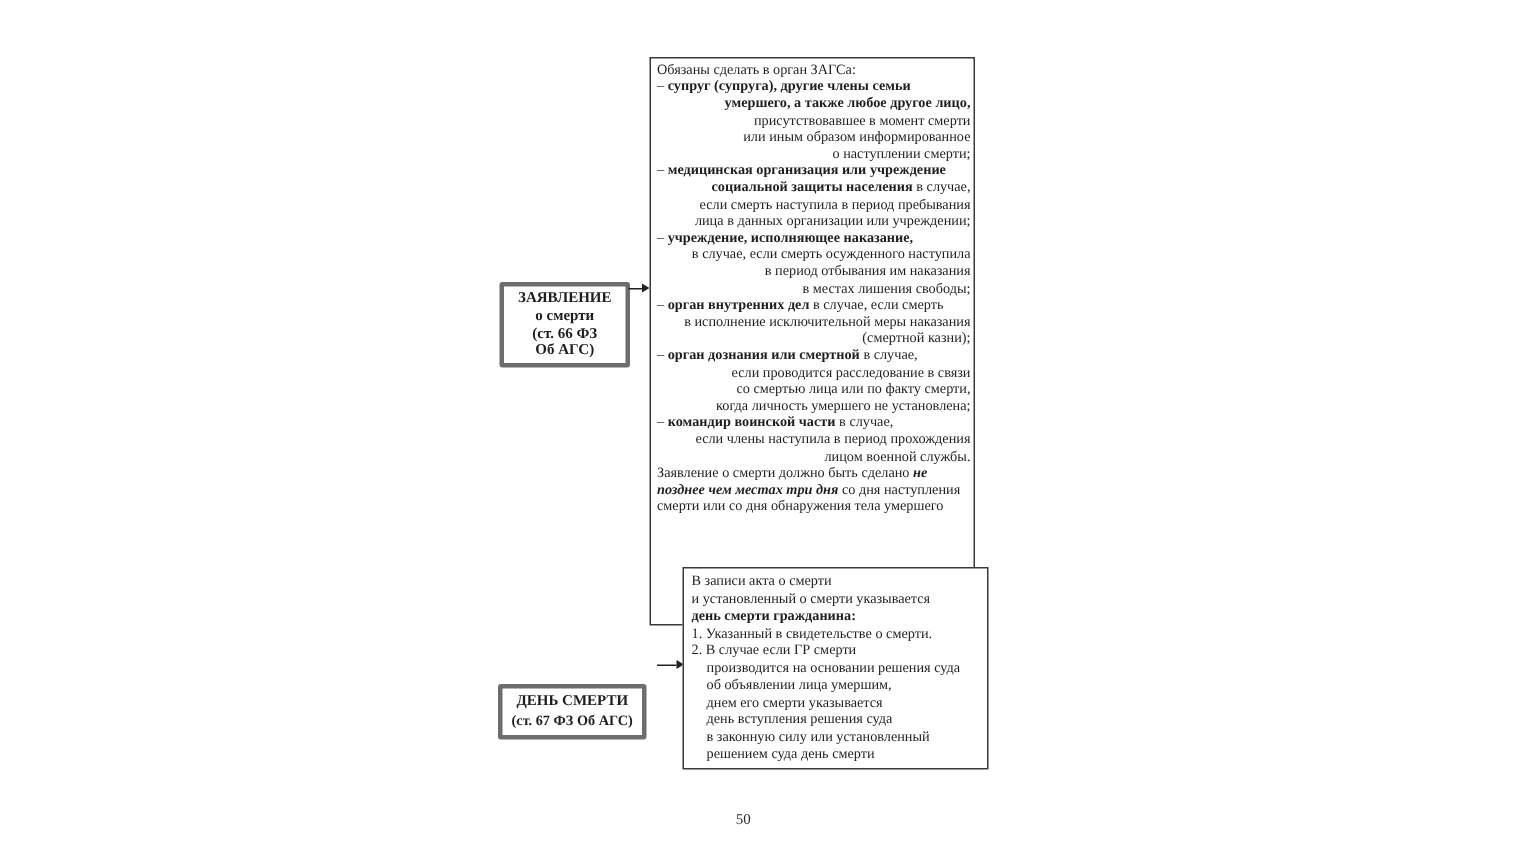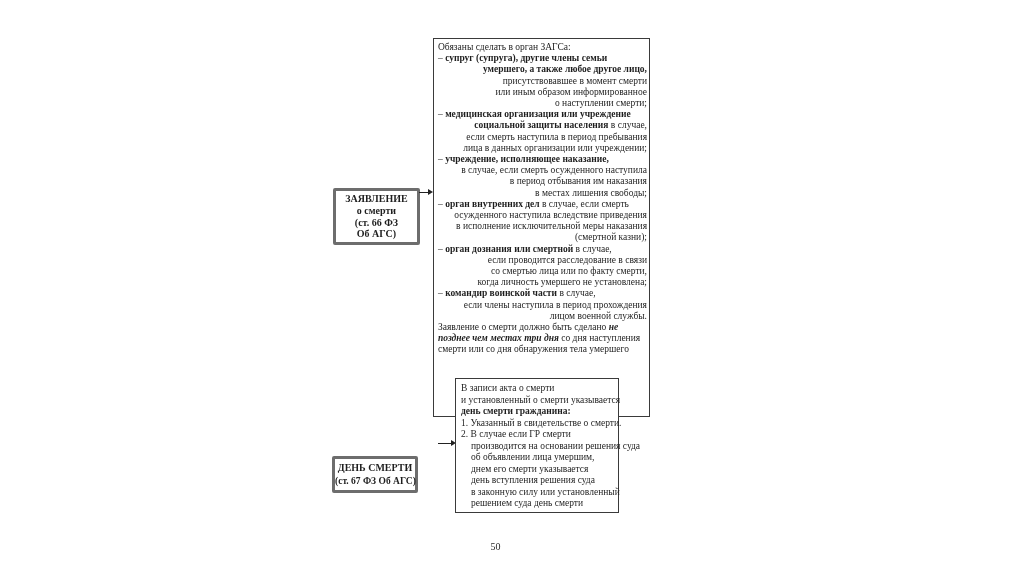--- a/index.html
+++ b/index.html
@@ -33,21 +33,21 @@
     left: 333px;
     top: 156px;
     width: 87px;
     height: 57px;
     font-size: 10px;
     line-height: 11.8px;
   }
   #node2 {
     left: 332px;
     top: 424px;
-    width: 86px;
+    width: 99px;
     height: 37px;
     font-size: 10px;
     line-height: 12.5px;
   }
   #node2 .tline:nth-child(2) { font-size: 9.5px; }
   .panel {
     position: absolute;
     border: 1px solid #3a3a3a;
     background: #ffffff;
     box-sizing: border-box;
@@ -57,21 +57,21 @@
     left: 433px;
     top: 38px;
     width: 217px;
     height: 379px;
     line-height: 11.2px;
     padding: 3px 2px 12px 4px;
   }
   #panel2 {
     left: 455px;
     top: 378px;
-    width: 164px;
+    width: 204px;
     height: 135px;
     line-height: 11.5px;
     padding: 4px 2px 0 5px;
   }
   .tline { white-space: nowrap; }
   #panel1 .indent-1 { padding-left: 9px; text-align: right; }
   #panel2 .indent-1 { padding-left: 10px; }
   .b { font-weight: bold; font-family: Liberation Serif, serif; }
   .bi { font-weight: bold; font-style: italic; }
   .connector {
@@ -126,21 +126,20 @@
       <div class="tline indent-1"><span>о наступлении смерти;</span></div>
       <div class="tline indent-0"><span>– </span><span class="b">медицинская организация или учреждение</span></div>
       <div class="tline indent-1"><span class="b">социальной защиты населения</span><span> в случае,</span></div>
       <div class="tline indent-1"><span>если смерть наступила в период пребывания</span></div>
       <div class="tline indent-1"><span>лица в данных организации или учреждении;</span></div>
       <div class="tline indent-0"><span>– </span><span class="b">учреждение, исполняющее наказание,</span></div>
       <div class="tline indent-1"><span>в случае, если смерть осужденного наступила</span></div>
       <div class="tline indent-1"><span>в период отбывания им наказания</span></div>
       <div class="tline indent-1"><span>в местах лишения свободы;</span></div>
       <div class="tline indent-0"><span>– </span><span class="b">орган внутренних дел</span><span> в случае, если смерть</span></div>
-      <div class="tline indent-1"><span>осужденного наступила вследствие приведения</span></div>
       <div class="tline indent-1"><span>в исполнение исключительной меры наказания</span></div>
       <div class="tline indent-1"><span>(смертной казни);</span></div>
       <div class="tline indent-0"><span>– </span><span class="b">орган дознания или смертной</span><span> в случае,</span></div>
       <div class="tline indent-1"><span>если проводится расследование в связи</span></div>
       <div class="tline indent-1"><span>со смертью лица или по факту смерти,</span></div>
       <div class="tline indent-1"><span>когда личность умершего не установлена;</span></div>
       <div class="tline indent-0"><span>– </span><span class="b">командир воинской части</span><span> в случае,</span></div>
       <div class="tline indent-1"><span>если члены наступила в период прохождения</span></div>
       <div class="tline indent-1"><span>лицом военной службы.</span></div>
       <div class="tline indent-0"><span>Заявление о смерти должно быть сделано </span><span class="bi">не</span></div>

